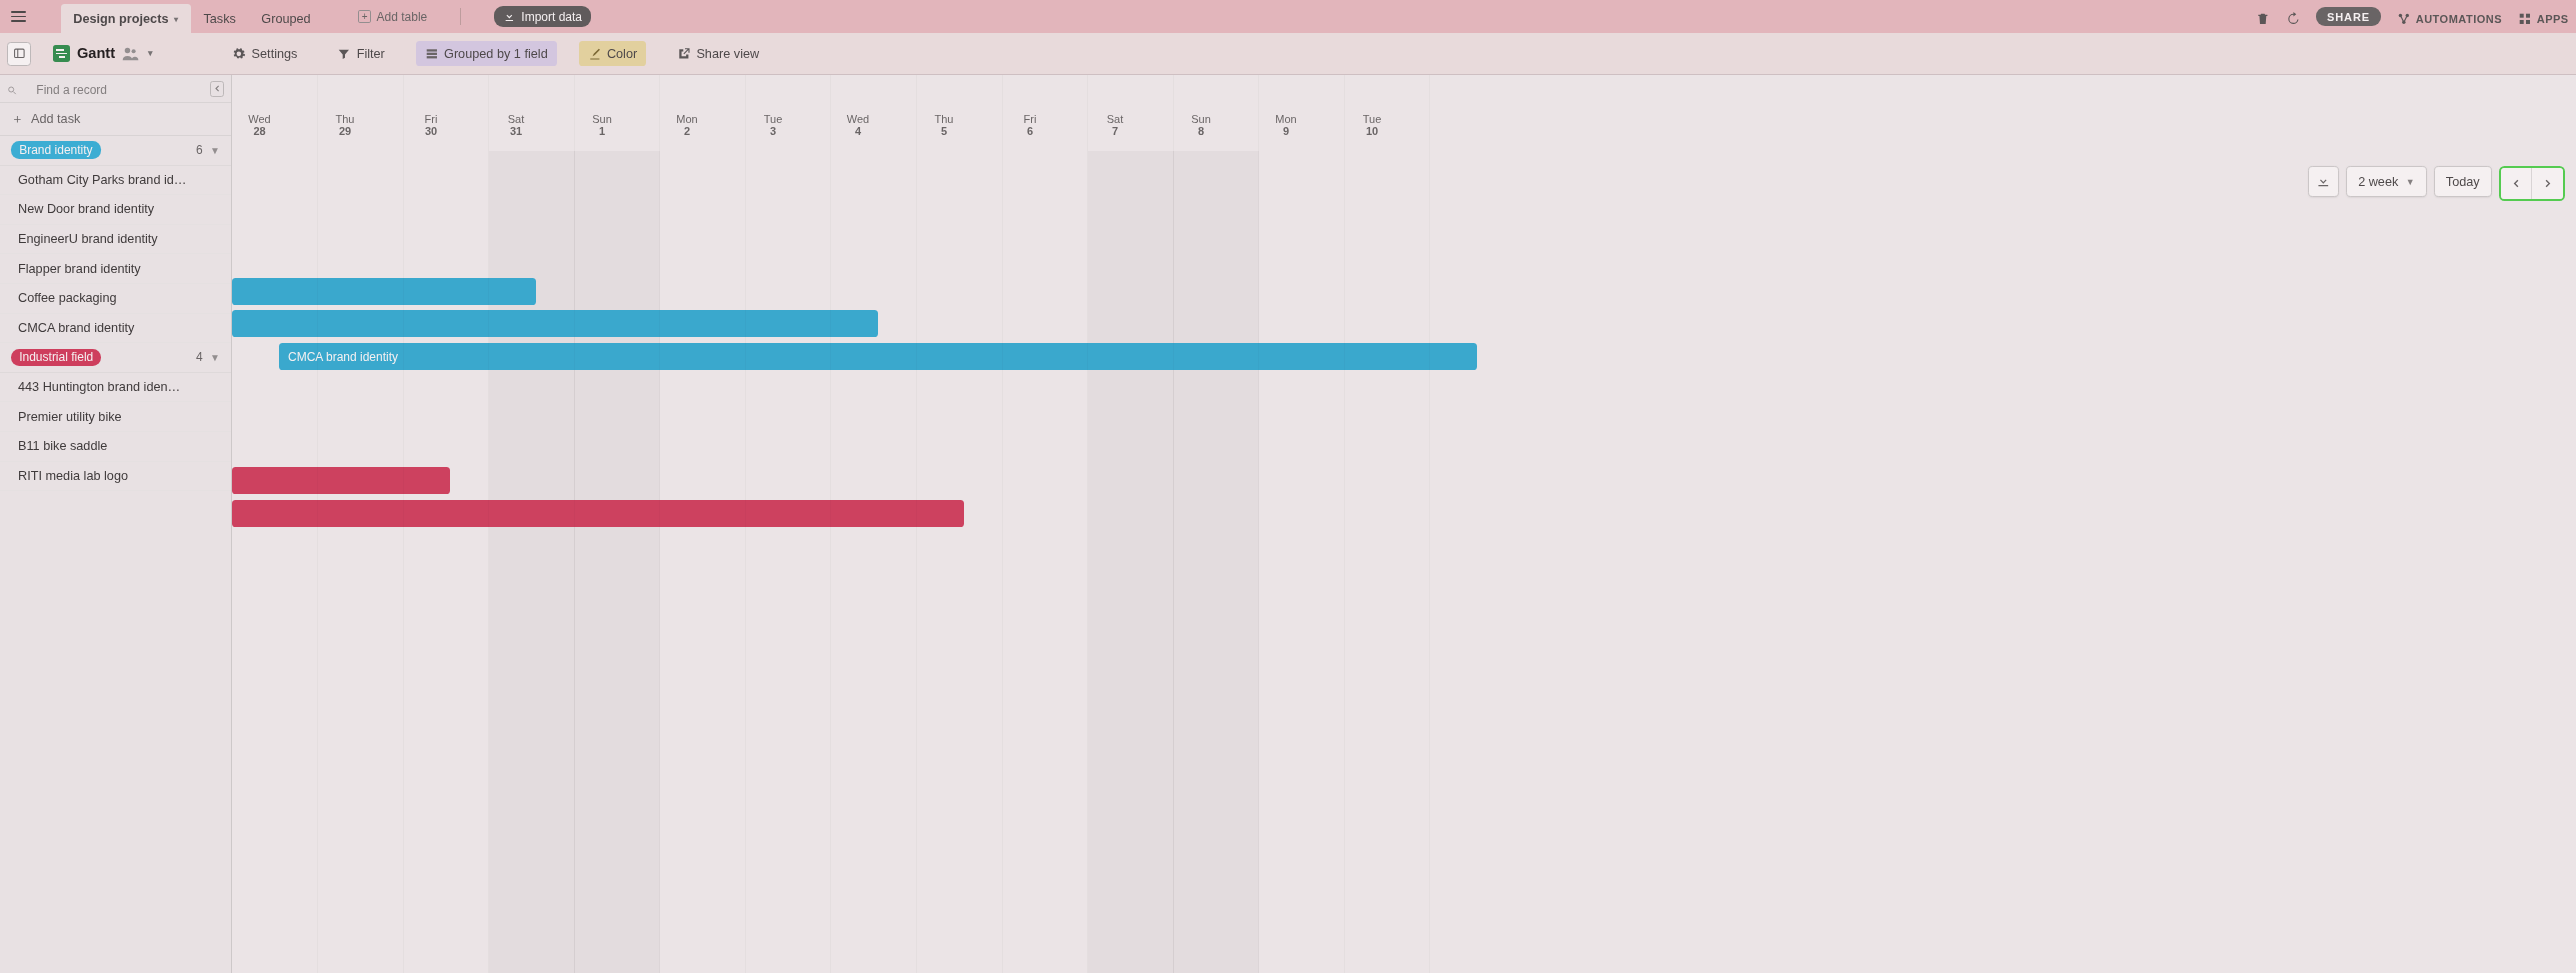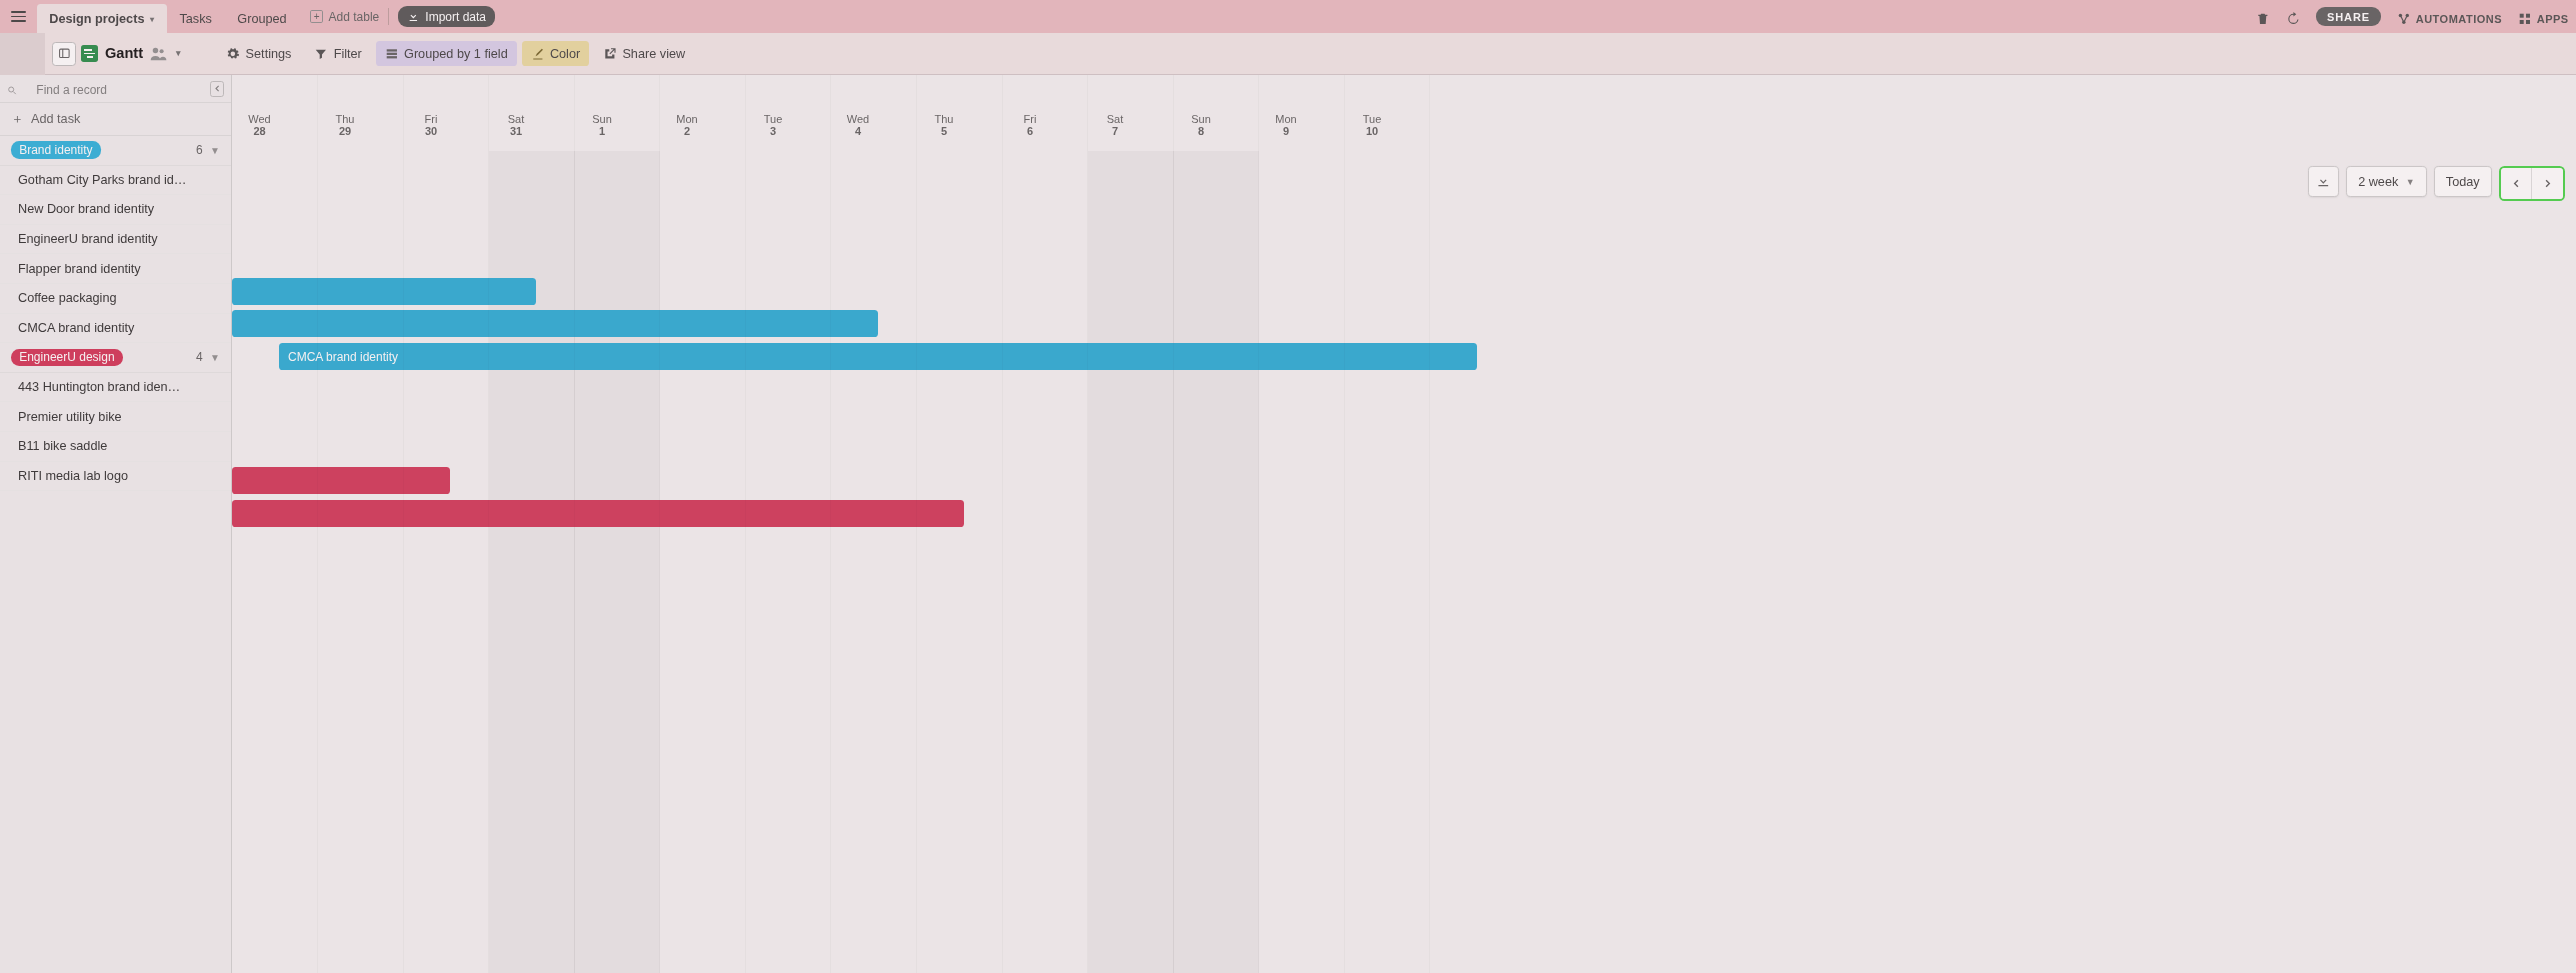--- a/index.html
+++ b/index.html
@@ -10,38 +10,39 @@
     inset:0;
     background:rgba(200,170,175,0.18);
     pointer-events:none;
     z-index:5000;
   }
 
   
   .topbar {
     display:flex; align-items:center; height:33px; padding:0 7.3px;
     background: linear-gradient(#e8b8bd,#e8b8bd);
+    gap: 24px;
   }
   .ham { width:22px; height:22px; display:flex; flex-direction:column; justify-content:center; gap:2.7px; padding:3.6px; cursor:pointer;}
   .ham span{height:1.8px;background:#333;border-radius:0.9px;}
   .tabs { display:flex; align-items:flex-end; margin-left:7.3px; height:33px;}
   .tab { padding:7.3px 12.7px 7.3px 12.7px; font-size:12.7px; color:#333; border-radius:3.6px 3.6px 0 0; display:flex; align-items:center; gap:5.5px; cursor:pointer;}
   .tab.active { background:#efe4e5; font-weight:600;}
   .tab .caret{font-size:8.2px;color:#666;}
   .addtable{display:flex;align-items:center;gap:5.5px;color:#555;font-size:12px;margin-left:11px;cursor:pointer;}
   .addtable .plus{width:12.7px;height:12.7px;border:0.9px solid #888;border-radius:1.8px;display:flex;align-items:center;justify-content:center;font-size:10px;line-height:1;}
   .divider{width:0.9px;height:16.4px;background:#b99;margin:0 9px;}
   .import{background:#4a4a4a;color:#fff;font-size:12px;padding:3.6px 9px;border-radius:9px;display:flex;align-items:center;gap:5.5px;cursor:pointer;}
   .spacer{flex:1;}
   .topicons{display:flex;align-items:flex-end;gap:16.4px;color:#444;font-size:11px;font-weight:700;letter-spacing:0.5px;}
   .sharebtn{background:#555;color:#fff;padding:3.6px 11px;border-radius:9px;font-size:11px;font-weight:700;letter-spacing:0.9px;}
   .tlink{display:flex;align-items:center;gap:4.6px;cursor:pointer;}
 
   
-  .viewbar{display:flex;align-items:center;height:42px;background:#efe4e5;padding:0 7.3px;gap:5px;border-bottom:0.9px solid #d0c4c6;margin-left:45px;}
+  .viewbar{display:flex;align-items:center;height:42px;background:#efe4e5;padding:0 7.3px;gap:22px;border-bottom:0.9px solid #d0c4c6;}
   .sqbtn{width:24px;height:24px;border:0.9px solid #bbb;border-radius:3.6px;background:#fff;display:flex;align-items:center;justify-content:center;cursor:pointer;}
   .viewname{display:flex;align-items:center;gap:7.3px;font-weight:700;font-size:14.6px;cursor:pointer;}
   .ganttico{width:16.4px;height:16.4px;background:#18863b;border-radius:2.7px;display:flex;flex-direction:column;justify-content:center;gap:1.8px;padding:2.7px;}
   .ganttico span{height:1.8px;background:#fff;}
   .ganttico span:nth-child(1){width:70%;}
   .ganttico span:nth-child(2){width:100%;}
   .ganttico span:nth-child(3){width:50%;margin-left:30%;}
   .people{color:#666;display:flex;align-items:center;}
   .caret2{font-size:9px;color:#666;margin-left:1.8px;}
   .tool{display:flex;align-items:center;gap:5.5px;font-size:12.7px;color:#333;padding:5.5px 9px;border-radius:3.6px;cursor:pointer;}
@@ -239,21 +240,21 @@
       <span class="gchev">▼</span>
     </div>
     <div class="task">Gotham City Parks brand id…</div>
     <div class="task">New Door brand identity</div>
     <div class="task">EngineerU brand identity</div>
     <div class="task">Flapper brand identity</div>
     <div class="task">Coffee packaging</div>
     <div class="task">CMCA brand identity</div>
 
     <div class="groupH">
-      <span class="pill red">EngineerU design</span>
+      <span class="pill red">Industrial field</span>
       <span class="gcount">4</span>
       <span class="gchev">▼</span>
     </div>
     <div class="task">443 Huntington brand iden…</div>
     <div class="task">Premier utility bike</div>
     <div class="task">B11 bike saddle</div>
     <div class="task">RITI media lab logo</div>
   </div>
 
   <div class="timeline" id="timeline">

